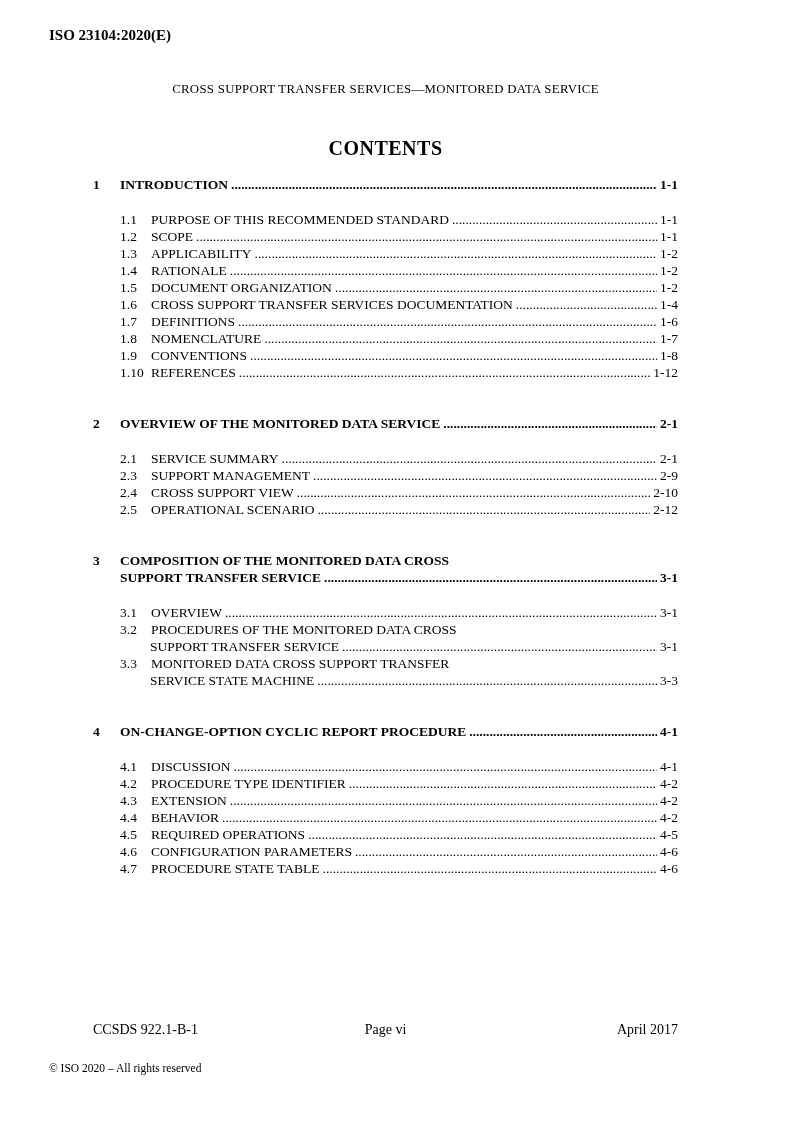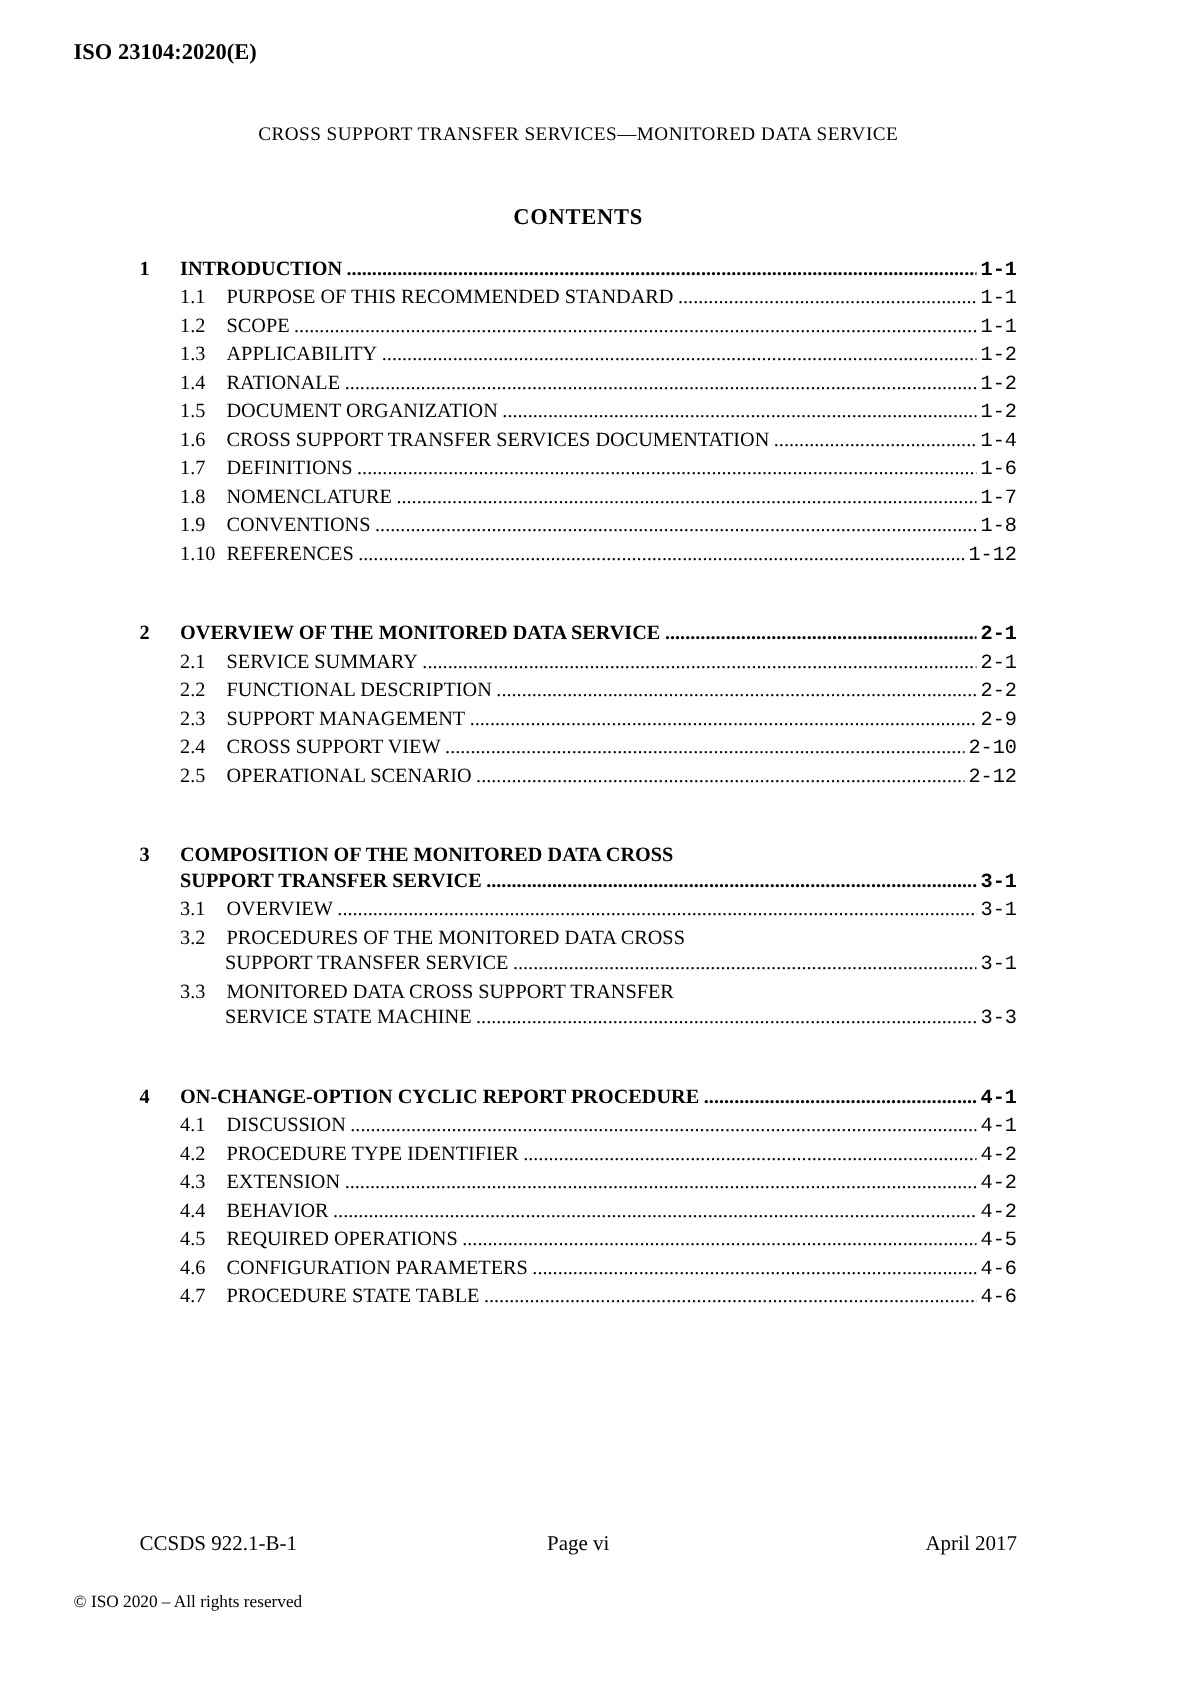--- a/index.html
+++ b/index.html
@@ -29,21 +29,21 @@
     left: 93px;
     width: 585px;
   }
   .doc-title {
     text-align: center;
     font-size: 12.8px;
     letter-spacing: 0.3px;
   }
   .contents-heading {
     text-align: center;
-    font-size: 15px;
+    font-size: 20px;
     font-weight: bold;
     margin-top: 40px;
     letter-spacing: 0.5px;
   }
   .section-page-row {
     display: flex;
     justify-content: space-between;
     margin-top: 24px;
     font-size: 13.5px;
   }
@@ -56,34 +56,34 @@
     display: flex;
     align-items: baseline;
     line-height: 17px;
   }
   .bold { font-weight: bold; }
   .ind1 { padding-left: 27px; }
   .ind2 { padding-left: 57px; }
   .num-ch { width: 27px; flex: 0 0 auto; }
   .num-it { width: 31px; flex: 0 0 auto; }
   .gap-first { margin-top: 16px; }
-  .gap-sm { }
+  .gap-sm { margin-top: 18px; }
   .gap-lg { margin-top: 34px; }
   .title { flex: 0 0 auto; white-space: nowrap; }
   .dots {
     flex: 1 1 auto;
     overflow: hidden;
     white-space: nowrap;
     margin: 0 3px 0 3px;
     min-width: 8px;
   }
   .dots::after {
     content: "........................................................................................................................................................................................................";
   }
-  .pagenum { flex: 0 0 auto; white-space: nowrap; font-family: Liberation Mono, monospace; }
+  .pagenum { flex: 0 0 auto; white-space: nowrap; }
   .footer {
     position: absolute;
     top: 1022px;
     left: 93px;
     width: 585px;
     display: grid;
     grid-template-columns: 1fr auto 1fr;
     font-size: 14px;
   }
   .footer .f-center { text-align: left; }
@@ -195,26 +195,20 @@
         <span class="pagenum">2-1</span>
       </div>
 
       <div class="row ind1 gap-sm">
         <span class="num-it">2.1</span>
         <span class="title">SERVICE SUMMARY</span>
         <span class="dots"></span>
         <span class="pagenum">2-1</span>
       </div>
 
-      <div class="row ind1">
-        <span class="num-it">2.2</span>
-        <span class="title">FUNCTIONAL DESCRIPTION</span>
-        <span class="dots"></span>
-        <span class="pagenum">2-2</span>
-      </div>
 
       <div class="row ind1">
         <span class="num-it">2.3</span>
         <span class="title">SUPPORT MANAGEMENT</span>
         <span class="dots"></span>
         <span class="pagenum">2-9</span>
       </div>
 
       <div class="row ind1">
         <span class="num-it">2.4</span>

